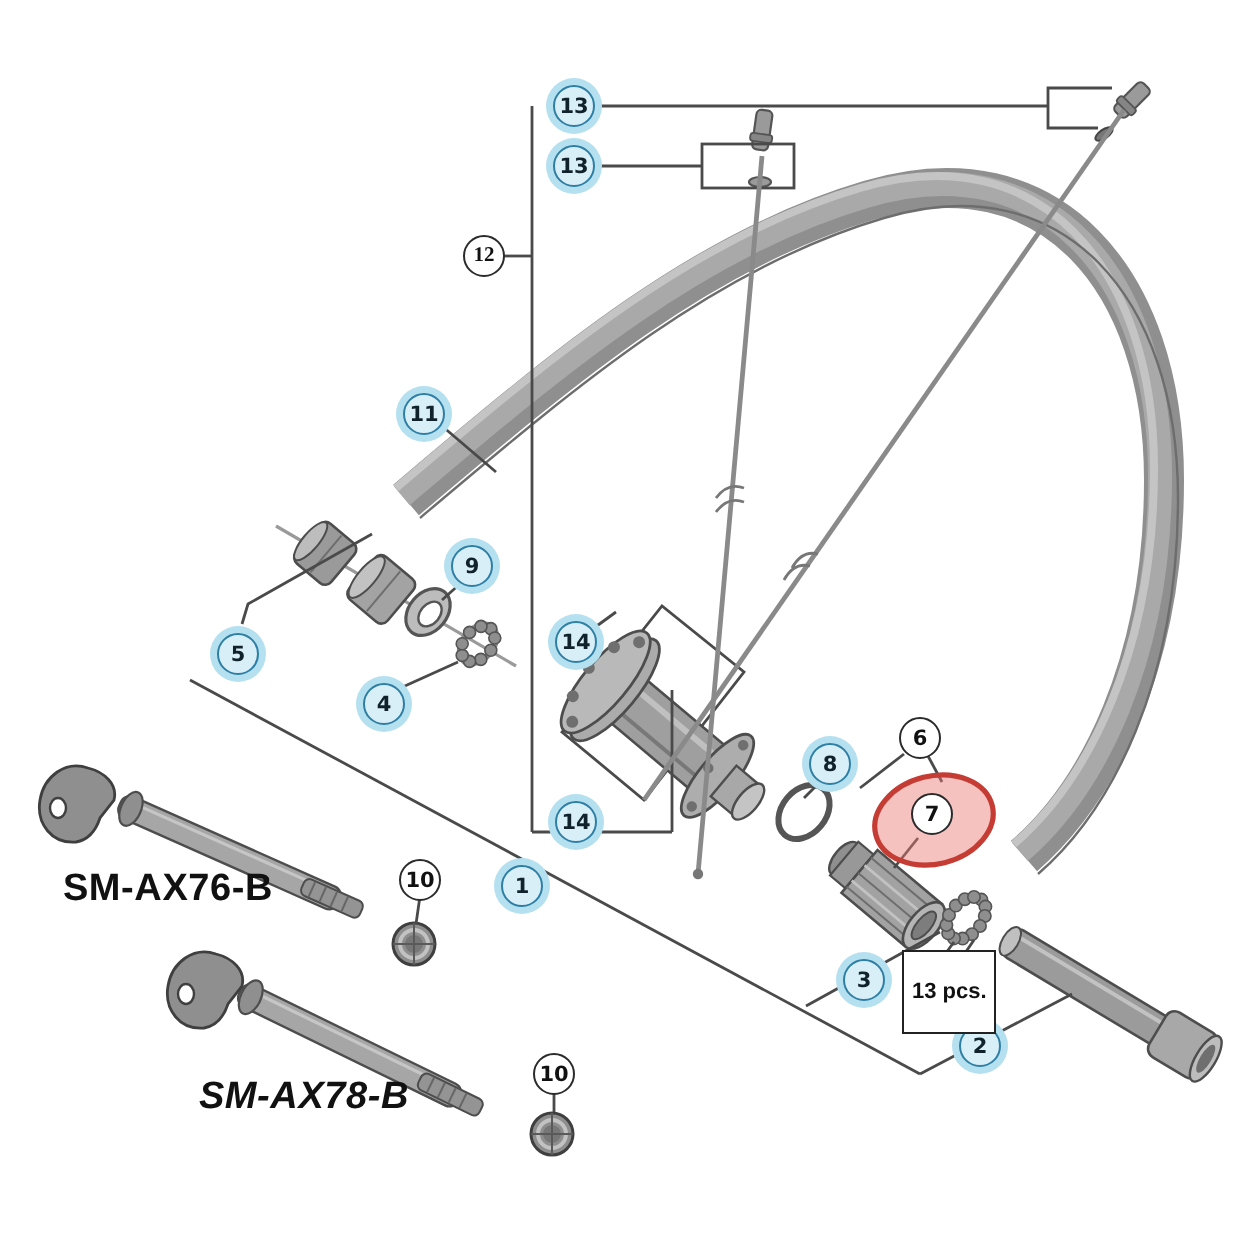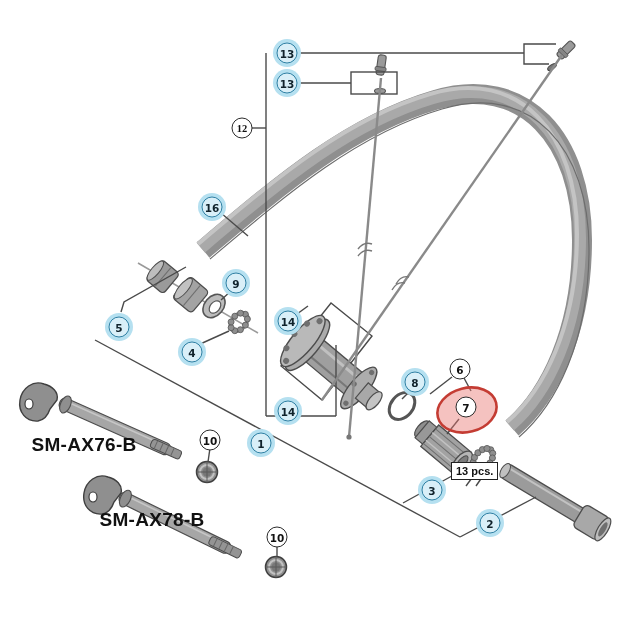--- a/index.html
+++ b/index.html
@@ -23,24 +23,24 @@
   .callout.plain{
     background:#fff;
     border:1.5px solid var(--calloutPlainRing,#2b2b2b);
     color:#111;
   }
   .part-label{
     position:absolute;font-weight:bold;font-size:19px;color:#111;
     transform:translate(-50%,-50%);letter-spacing:.3px;white-space:nowrap;
   }
   .label76{left:84px;top:445px;}
-  .label78{left:152px;top:520px;}
+  .label78{left:152px;top:549px;font-style:italic;}
   .pcs-box{
-    position:absolute;left:451px;top:462px;background:#fff;
-    border:1.6px solid #222;padding:2px 4px;font-weight:bold;font-size:11px;color:#111;
+    position:absolute;left:451px;top:475px;background:#fff;
+    border:1.6px solid #222;padding:14px 4px;font-weight:bold;font-size:11px;color:#111;
     white-space:nowrap;
   }
 </style>
 </head>
 <body>
 
 <div class="stage">
 
   <svg width="620" height="620" viewBox="0 0 620 620">
 
@@ -231,21 +231,21 @@
       <path d="M396,284 q5,-9 13,-7 M392,290 q5,-9 13,-7" stroke="#777" stroke-width="1.4" fill="none"></path>
     </g>
 
     <ellipse cx="467" cy="410" rx="30" ry="22" transform="rotate(-14 467 410)" fill="rgba(232,120,115,0.45)" stroke="#c43c33" stroke-width="2.6"></ellipse>
   </svg>
 
   <div id="callouts">
       <div class="callout highlighted" style="left: 287px; top: 53px;">13</div>
       <div class="callout highlighted" style="left: 287px; top: 83px;">13</div>
       <div class="callout plain" style="left: 242px; top: 128px; font-family: Liberation Serif, serif;">12</div>
-      <div class="callout highlighted" style="left: 212px; top: 207px;">16</div>
+      <div class="callout highlighted" style="left: 212px; top: 207px;">11</div>
       <div class="callout highlighted" style="left: 236px; top: 283px;">9</div>
       <div class="callout highlighted" style="left: 119px; top: 327px;">5</div>
       <div class="callout highlighted" style="left: 192px; top: 352px;">4</div>
       <div class="callout highlighted" style="left: 288px; top: 321px;">14</div>
       <div class="callout highlighted" style="left: 288px; top: 411px;">14</div>
       <div class="callout highlighted" style="left: 261px; top: 443px;">1</div>
       <div class="callout highlighted" style="left: 415px; top: 382px;">8</div>
       <div class="callout plain" style="left: 460px; top: 369px;">6</div>
       <div class="callout plain" style="left: 466px; top: 407px;">7</div>
       <div class="callout highlighted" style="left: 432px; top: 490px;">3</div>

